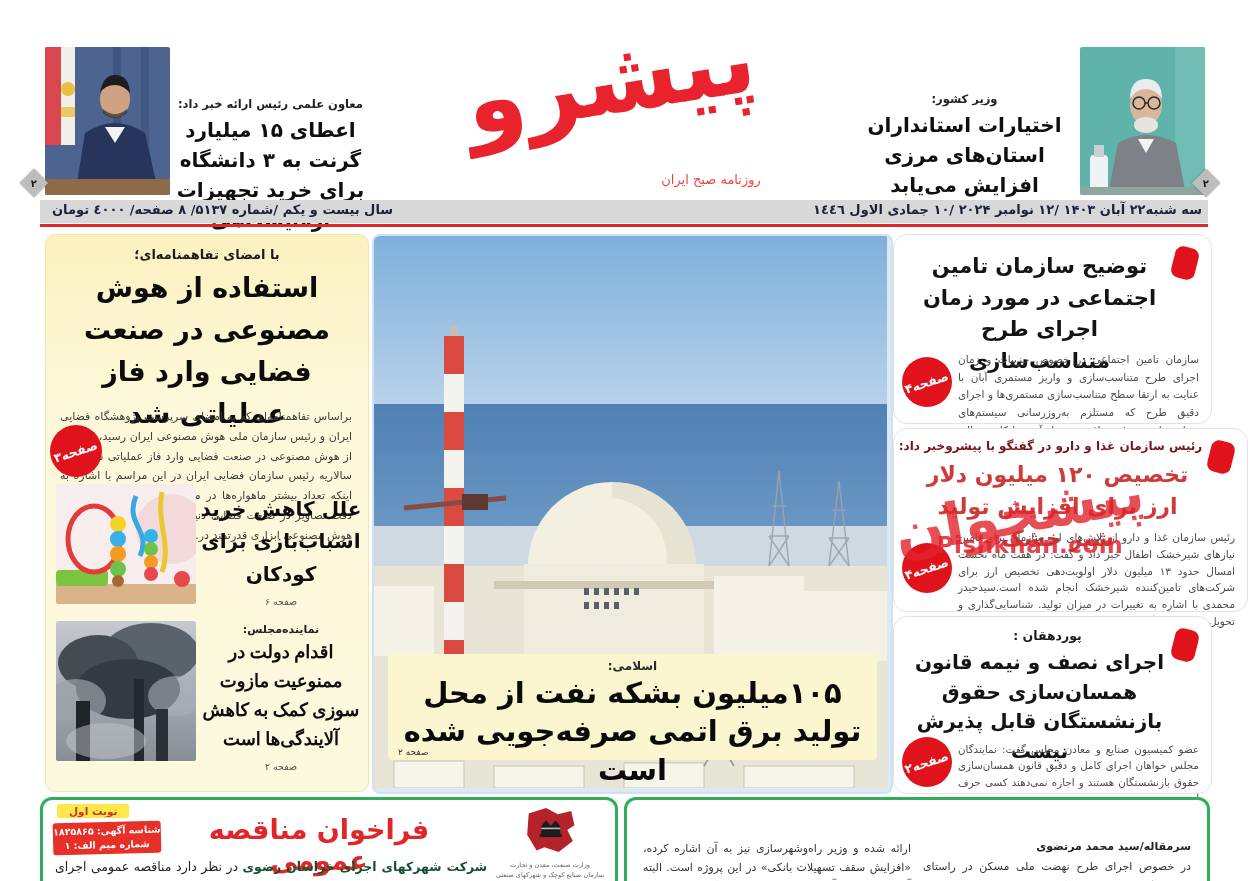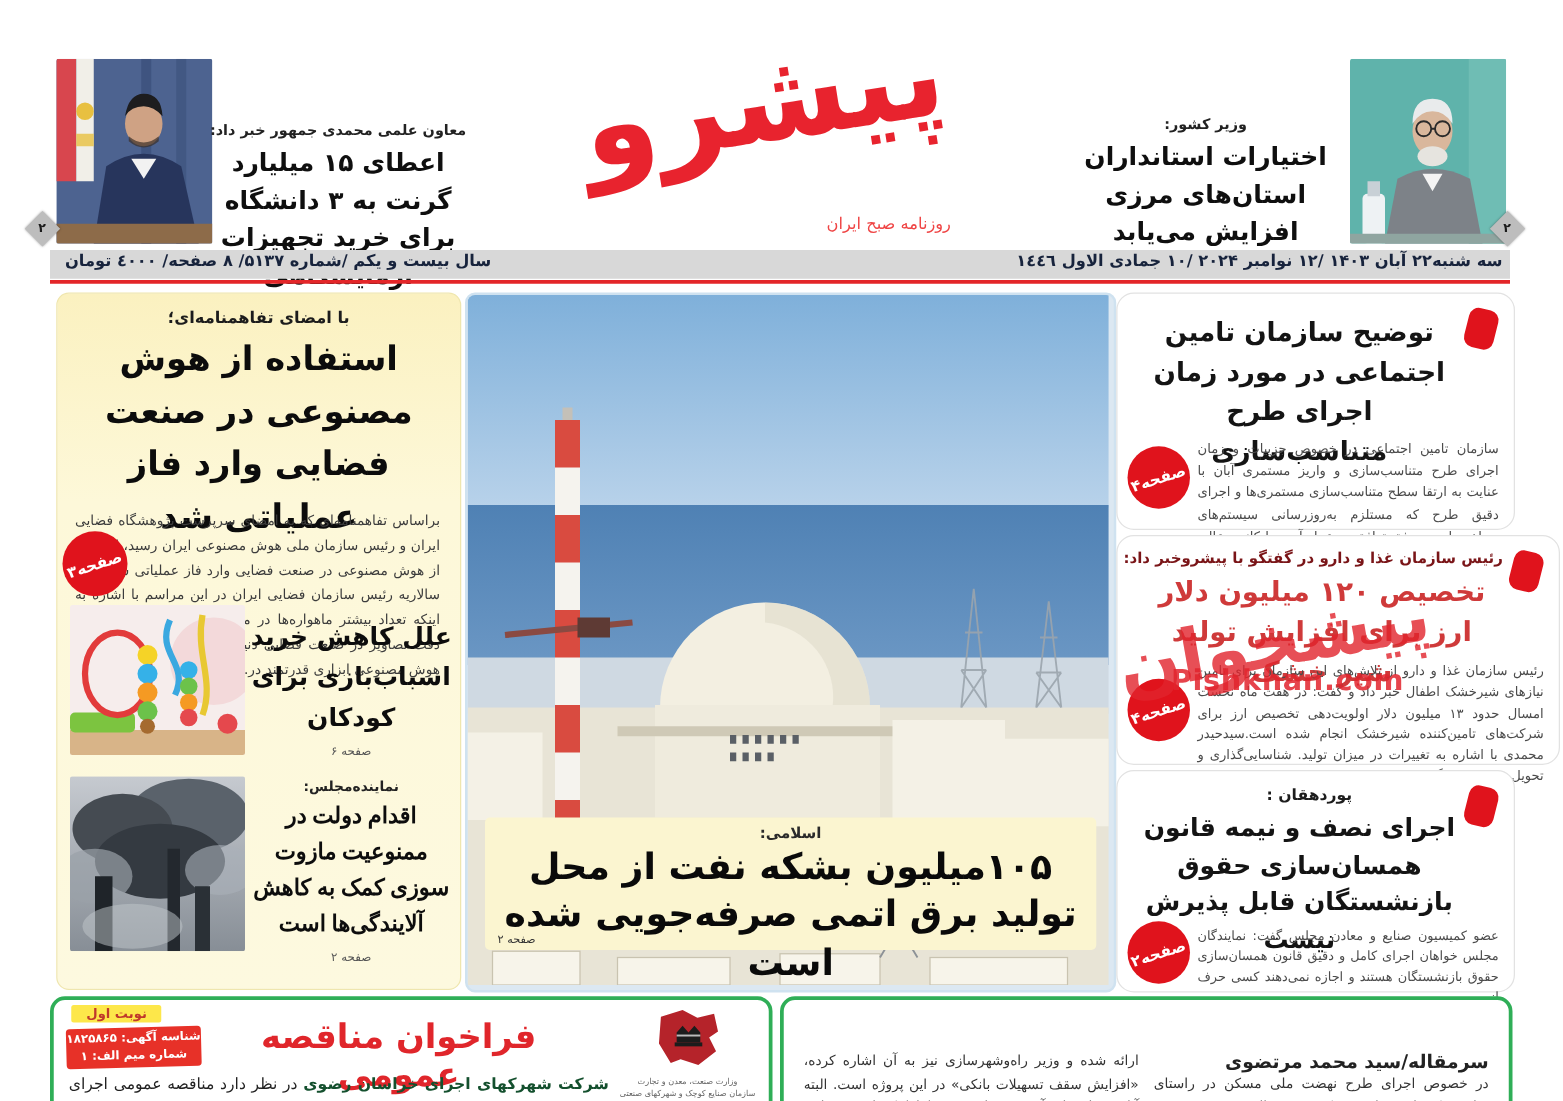--- a/index.html
+++ b/index.html
@@ -89,21 +89,21 @@
   .ad-badge{position:absolute;left:14px;top:4px;background:#fde74a;color:#c0392b;font-size:10.5px;
             font-weight:bold;padding:1px 12px;border-radius:2px;}
   .ad-stamp{position:absolute;left:10px;top:22px;width:108px;background:#e73128;color:#fff;border-radius:3px;
             text-align:center;font-size:9.5px;font-weight:bold;line-height:1.45;padding:2px 0;transform:rotate(-1.5deg);}
   .ad-title{position:absolute;left:130px;right:150px;top:14px;text-align:center;font-size:27px;font-weight:bold;color:#e0262b;}
   .ad-logo{position:absolute;right:10px;top:4px;width:110px;text-align:center;}
   .ad-logo-lines{font-size:6.5px;color:#666;line-height:1.6;}
   .ad-body{position:absolute;left:12px;right:128px;top:56px;font-size:12.5px;line-height:1.7;text-align:justify;color:#222;}
   .ad-lead{font-weight:bold;color:#14502e;}
   .ed-title{position:absolute;left:0;right:0;top:8px;text-align:center;font-size:21px;font-weight:bold;color:#0d0d0d;}
-  .ed-byline{position:absolute;right:16px;top:40px;width:268px;font-size:15px;font-weight:bold;color:#222;}
+  .ed-byline{position:absolute;right:16px;top:40px;width:268px;font-size:11px;font-weight:bold;color:#222;}
   .ed-col{position:absolute;top:58px;width:268px;font-size:11px;line-height:1.7;text-align:justify;color:#333;}
   .ed-right{right:16px;}
   .ed-left{left:16px;top:40px;}
 </style>
 </head>
 <body>
 
 <div class="page">
 
   <div class="mast-photo photo-left">
@@ -120,21 +120,21 @@
       <ellipse cx="70" cy="52" rx="15" ry="18" fill="#cfa284"></ellipse>
       <path d="M55,46 Q58,28 70,28 Q84,28 85,46 Q78,38 70,38 Q60,38 55,46 Z" fill="#1d1d1f"></path>
       <path d="M58,62 Q70,72 82,62 L82,66 Q70,76 58,66 Z" fill="#3a2f28" opacity=".7"></path>
       <rect x="0" y="132" width="125" height="16" fill="#8d6b49"></rect>
     </svg>
   </div>
   <div class="diamond" style="left:24px;top:173px;">
     <span>۲</span>
   </div>
   <div class="teaser teaser-left">
-    <div class="kicker">معاون علمی محمدی جمهور خبر داد:</div>
+    <div class="kicker">معاون علمی رئیس ارائه خبر داد:</div>
     <div class="hl">اعطای ۱۵ میلیارد گرنت به ۳ دانشگاه برای خرید تجهیزات آزمایشگاهی</div>
   </div>
 
   <div class="logo-wrap">
     <div class="logo-text">پیشرو</div>
   </div>
   <div class="tagline">روزنامه صبح ایران</div>
 
   <div class="teaser teaser-right">
     <div class="kicker">وزیر کشور:</div>

